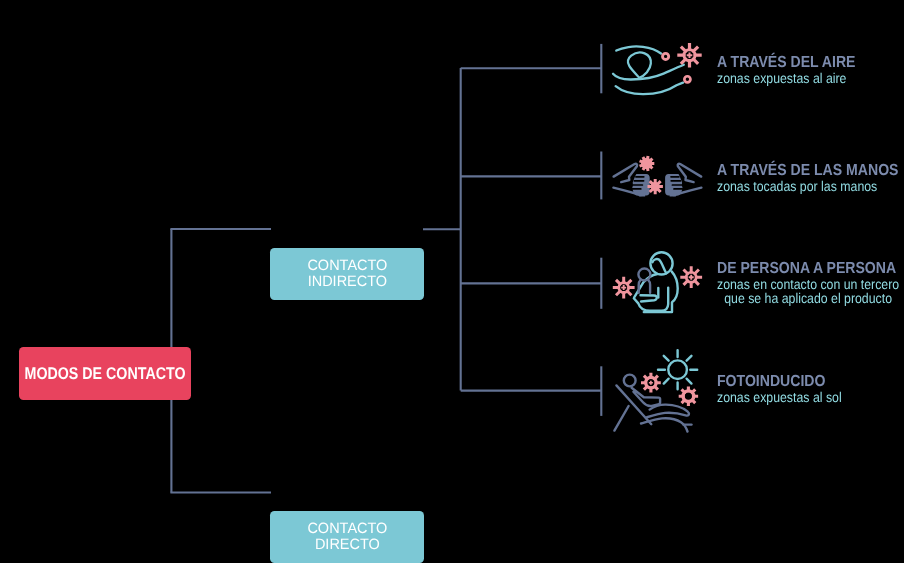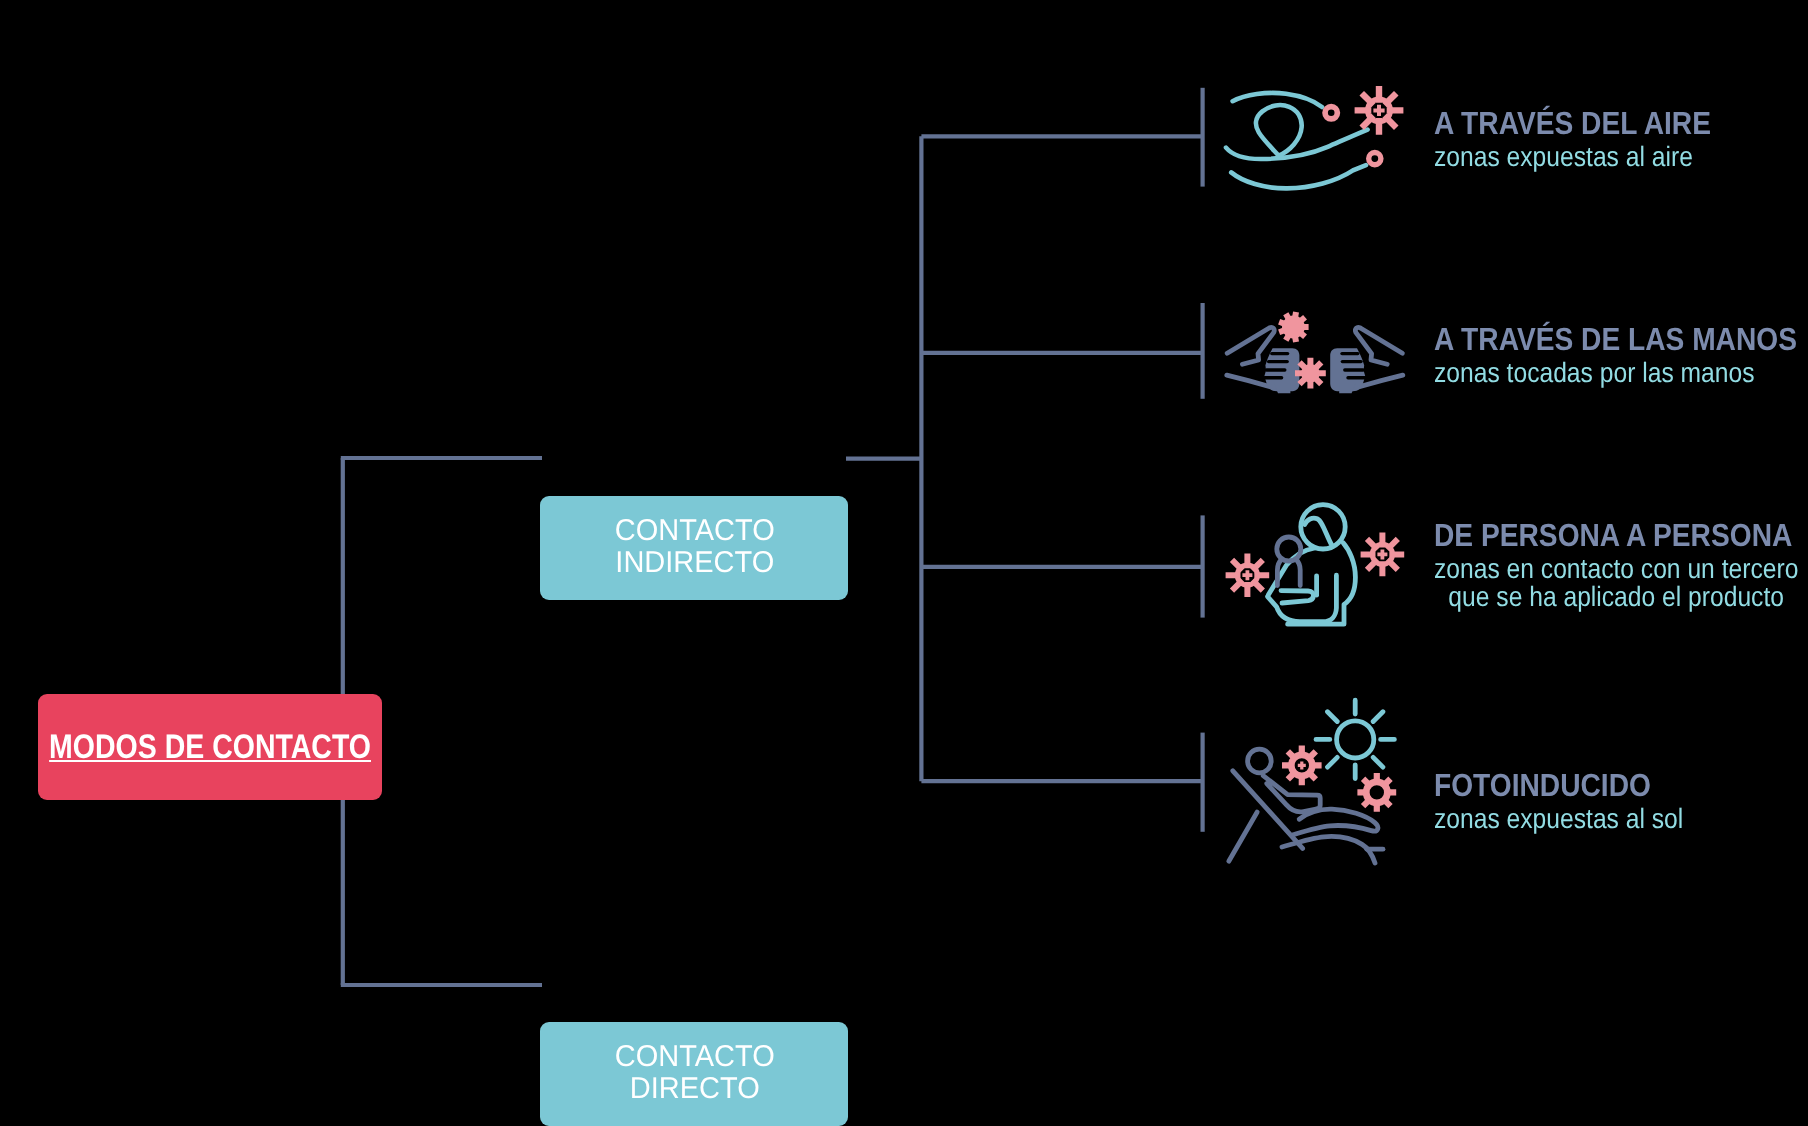--- a/index.html
+++ b/index.html
@@ -4,30 +4,30 @@
 <style>
   html,body{margin:0;padding:0;}
   body{width:904px;height:563px;background:#000;overflow:hidden;
        font-family:"Liberation Sans",sans-serif;
        -webkit-font-smoothing:antialiased;text-rendering:geometricPrecision;}
   .stage{position:relative;width:776px;height:563px;}
   svg.lines{position:absolute;left:0;top:0;width:904px;height:563px;}
   .box{position:absolute;border-radius:4.5px;display:flex;align-items:center;justify-content:center;
        color:#fff;text-align:center;line-height:1.15;margin-top:44px;}
   #box-modos{left:19px;top:303px;width:172px;height:53px;background:#E8435E;
-             font-size:17px;font-weight:bold;white-space:nowrap;text-decoration:underline;}
+             font-size:17px;font-weight:bold;white-space:nowrap;}
   #box-modos > span{display:inline-block;transform:scaleX(.838);}
   #box-indirecto{left:270px;top:204px;width:154px;height:52px;background:#7CC8D5;font-size:15px;line-height:16.5px;}
   #box-directo{left:270px;top:467px;width:154px;height:52px;background:#7CC8D5;font-size:15px;line-height:16.5px;}
   #box-indirecto > span, #box-directo > span{display:inline-block;transform:scaleX(.966);}
   .item{position:absolute;left:717px;}
   #item-0{top:55px;}
   #item-1{top:163px;}
   #item-2{top:261px;}
-  #item-3{top:386px;}
+  #item-3{top:374px;}
   .t-title{color:#7C8BAD;font-weight:bold;font-size:16px;line-height:16px;white-space:nowrap;
            transform:scaleX(.88);transform-origin:0 0;}
   .t-sub{color:#92DCE3;font-size:14px;line-height:14.2px;white-space:nowrap;
          transform:scaleX(.88);transform-origin:0 0;}
   #item-2 .t-sub{text-align:center;}
 </style>
 </head>
 <body>
 
 <div class="stage">

